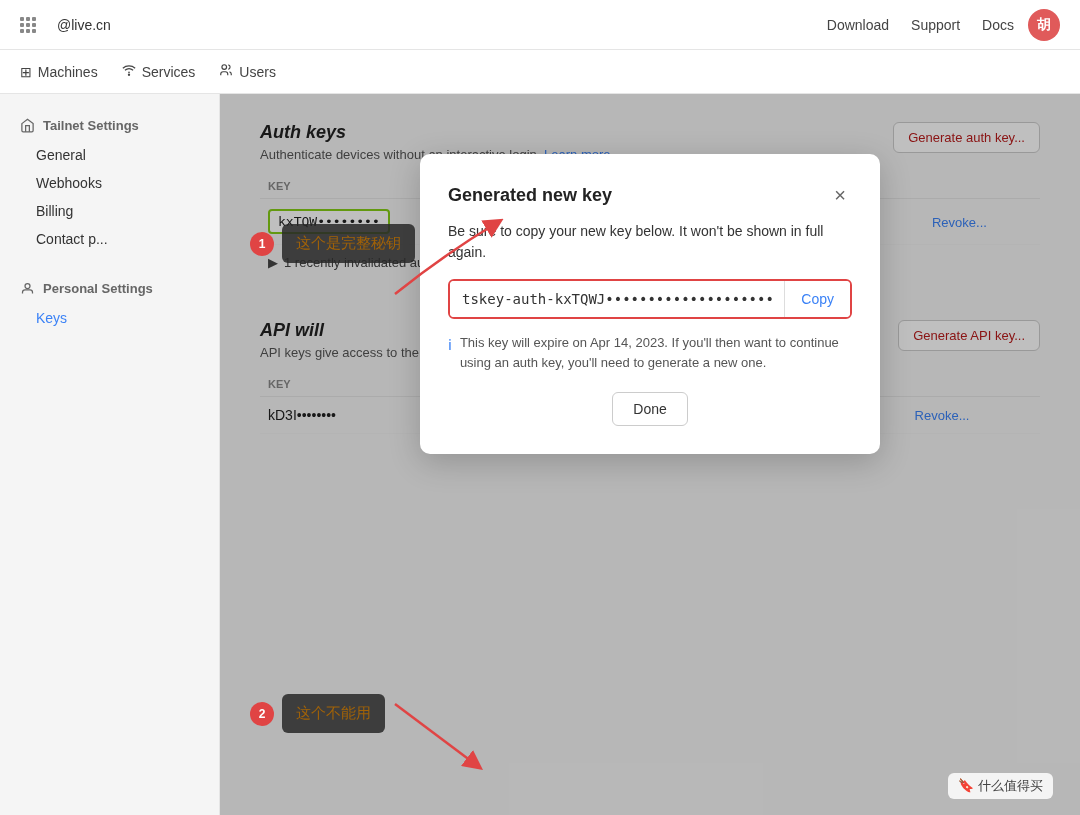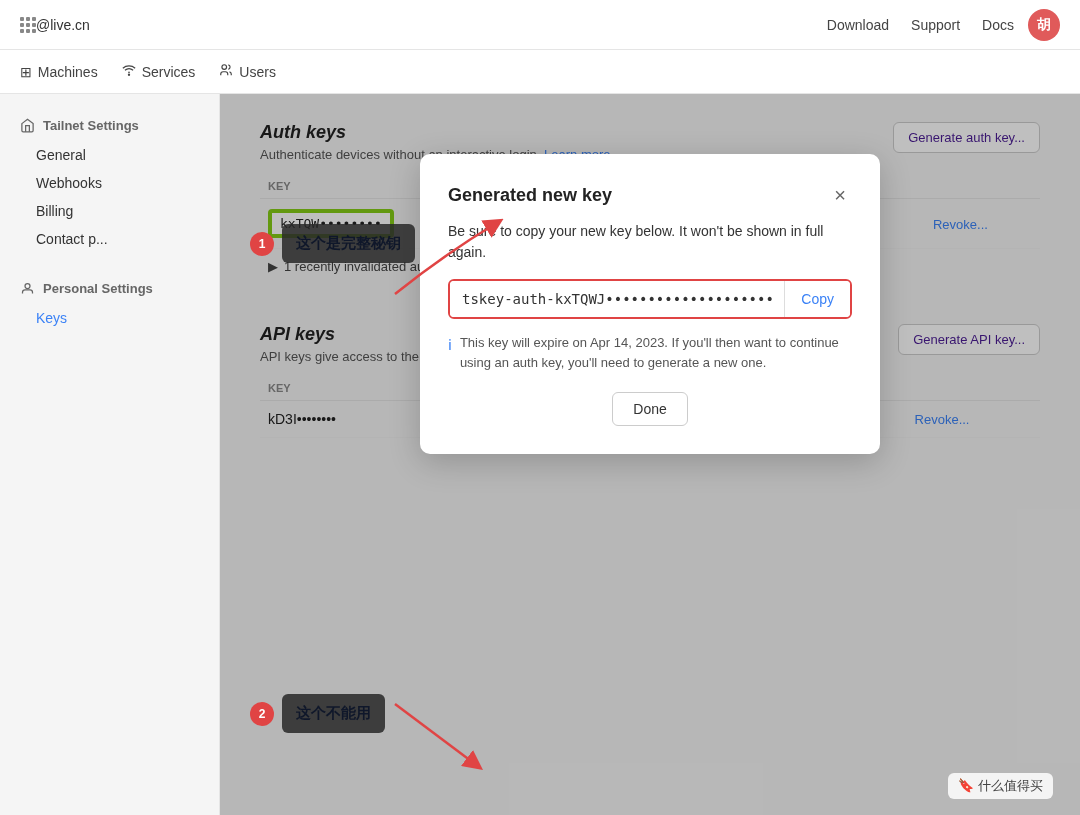--- a/index.html
+++ b/index.html
@@ -5,21 +5,21 @@
     * { box-sizing: border-box; margin: 0; padding: 0; }
     body { font-family: -apple-system, BlinkMacSystemFont, 'Segoe UI', sans-serif; background: #f5f5f5; color: #222; font-size: 14px; }
 
     
     .top-nav {
       display: flex; align-items: center; justify-content: space-between;
       background: #fff; border-bottom: 1px solid #e5e5e5;
       padding: 0 20px; height: 50px;
     }
     .top-nav-left { display: flex; align-items: center; gap: 16px; }
-    .top-nav-logo { display: flex; align-items: center; gap: 0; color: #555; font-size: 13px; }
+    .top-nav-logo { display: flex; align-items: center; gap: 21px; color: #555; font-size: 13px; }
     .grid-icon { display: grid; grid-template-columns: 1fr 1fr 1fr; gap: 2px; width: 16px; height: 16px; }
     .grid-icon span { background: #888; border-radius: 1px; }
     .nav-email { color: #333; font-size: 14px; font-weight: 500; }
     .top-nav-links { display: flex; gap: 6px; align-items: center; }
     .top-nav-links a { color: #444; text-decoration: none; font-size: 14px; padding: 4px 8px; }
     .avatar { width: 32px; height: 32px; background: #e05a5a; border-radius: 50%; display: flex; align-items: center; justify-content: center; color: #fff; font-size: 14px; font-weight: 600; }
 
     
     .second-nav {
       background: #fff; border-bottom: 1px solid #e5e5e5;
@@ -39,38 +39,38 @@
 
     
     .main { flex: 1; padding: 28px 40px; position: relative; overflow-y: auto; }
 
     
     .section-header { display: flex; justify-content: space-between; align-items: flex-start; margin-bottom: 12px; }
     .section-title { font-size: 18px; font-weight: 600; margin-bottom: 4px; font-style: italic; }
     .section-desc { font-size: 13px; color: #555; }
     .section-desc a { color: #3b82f6; text-decoration: none; }
 
-    .btn { border: 1px solid #ccc; background: #fff; padding: 7px 14px; border-radius: 6px; font-size: 13px; cursor: pointer; color: #4c1d95; }
+    .btn { border: 1px solid #ccc; background: #fff; padding: 7px 14px; border-radius: 6px; font-size: 13px; cursor: pointer; color: #b91c1c; }
 
     
     .key-table { width: 100%; border-collapse: collapse; }
     .key-table th { text-align: left; font-size: 11px; font-weight: 600; color: #888; text-transform: uppercase; padding: 6px 8px; border-bottom: 1px solid #e5e5e5; }
     .key-table td { padding: 10px 8px; border-bottom: 1px solid #f0f0f0; font-size: 14px; }
     .revoke-link { color: #3b82f6; text-decoration: none; cursor: pointer; font-size: 13px; }
 
-    .key-value-box { border: 4px solid #84cc16; border-radius: 4px; padding: 3px 8px; display: inline-block; font-family: monospace; font-size: 13px; background: #fff; }
+    .key-value-box { border: 2px solid #84cc16; border-radius: 4px; padding: 3px 8px; display: inline-block; font-family: monospace; font-size: 13px; background: #fff; }
 
     .invalidated-row { display: flex; align-items: center; gap: 6px; padding: 10px 8px; color: #444; font-size: 13px; cursor: pointer; }
 
     
     .api-section { margin-top: 40px; }
     .badge-num { width: 24px; height: 24px; border-radius: 50%; display: flex; align-items: center; justify-content: center; color: #fff; font-size: 12px; font-weight: 700; flex-shrink: 0; }
     .badge-1 { background: #e04444; }
     .badge-2 { background: #e04444; }
-    .annotation-label { background: rgba(40,40,40,0.85); color: #0f172a; padding: 10px 14px; border-radius: 6px; font-size: 15px; font-weight: 700; white-space: nowrap; }
+    .annotation-label { background: rgba(40,40,40,0.85); color: #a16207; padding: 10px 14px; border-radius: 6px; font-size: 15px; font-weight: 400; white-space: nowrap; }
 
     
     .modal-overlay {
       position: absolute; top: 0; left: 0; right: 0; bottom: 0;
       background: rgba(0,0,0,0.25); display: flex; align-items: flex-start; justify-content: center;
       padding-top: 60px; z-index: 100;
     }
     .modal {
       background: #fff; border-radius: 10px; box-shadow: 0 8px 32px rgba(0,0,0,0.2);
       width: 460px; padding: 28px; position: relative;
@@ -214,21 +214,21 @@
       </table>
 
       <div class="invalidated-row">
         <span>▶</span>
         <span>1 recently invalidated auth key</span>
       </div>
 
       <div class="api-section">
         <div class="section-header">
           <div>
-            <div class="section-title">API keys</div>
+            <div class="section-title">API will</div>
             <div class="section-desc">API keys give access to the Tailscale API.</div>
           </div>
           <button class="btn">Generate API key...</button>
         </div>
 
         <table class="key-table">
           <thead>
             <tr>
               <th>KEY</th>
               <th>CREATED</th>

